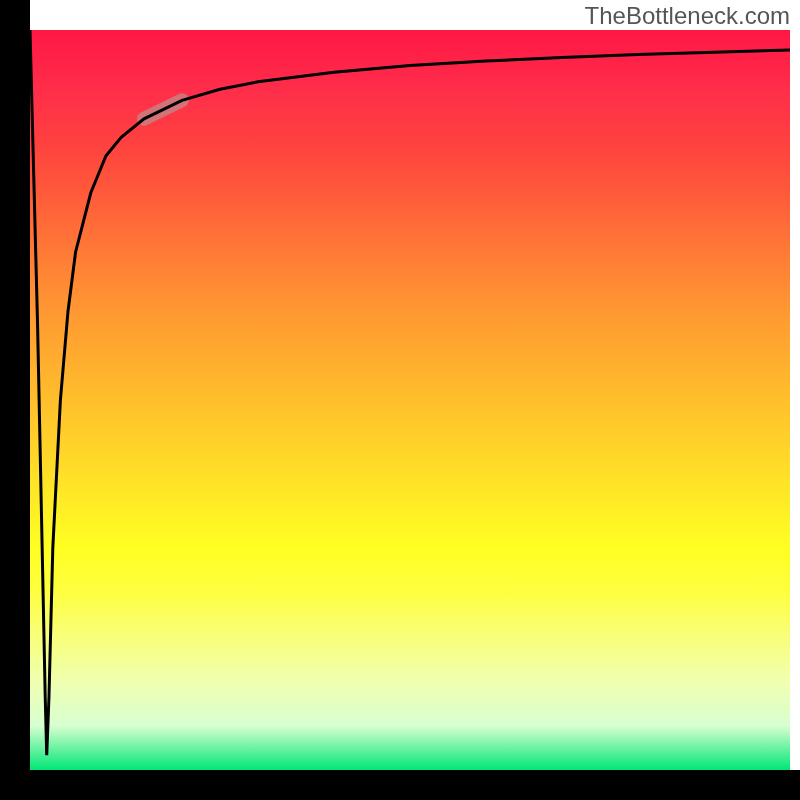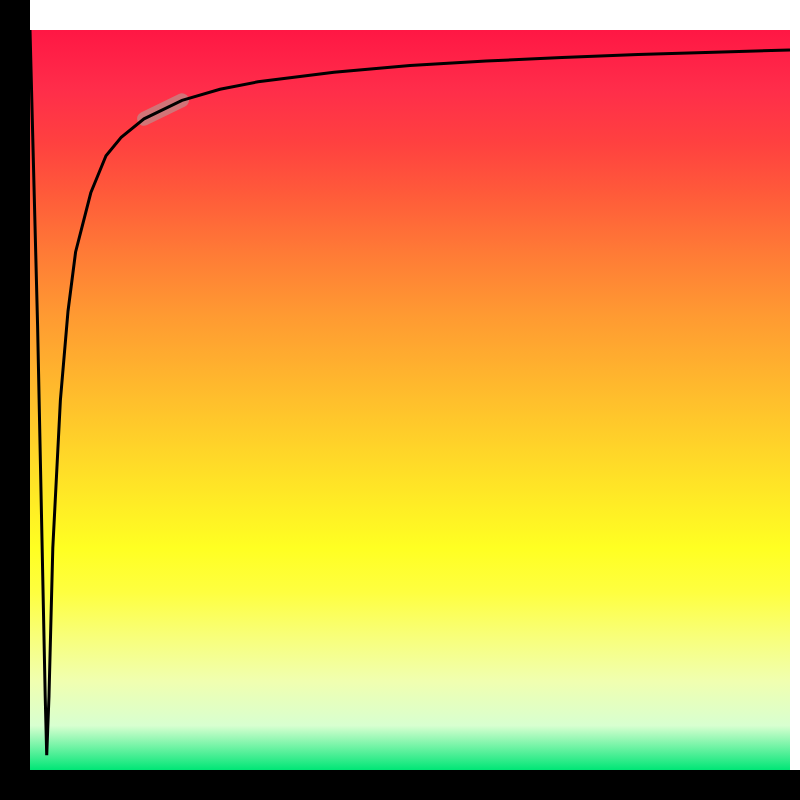--- a/index.html
+++ b/index.html
@@ -68,20 +68,21 @@
     bottom: 0;
     width: 800px;
     height: 30px;
   }
 </style>
 </head>
 <body>
 
 <div class="chart-container">
 
+  <div class="watermark">TheBottleneck.com</div>
 
   <div class="axis axis-left"></div>
   <div class="axis axis-bottom"></div>
 
   <div class="plot-area">
     <div class="gradient-bg"></div>
     <svg class="curve" viewBox="0 0 760 740" preserveAspectRatio="none">
       <path id="highlight-path" fill="none" stroke-linecap="round" d="M114.00 88.80 L152.00 70.30 " stroke="#c28a88" stroke-width="14" stroke-opacity="0.75"></path>
       <path id="main-curve" fill="none" stroke="#000" stroke-width="3" d="M0.00 0.00 L7.60 296.00 L15.20 666.00 L16.72 725.20 L19.00 666.00 L22.80 518.00 L30.40 370.00 L38.00 281.20 L45.60 222.00 L60.80 162.80 L76.00 125.80 L91.20 107.30 L114.00 88.80 L152.00 70.30 L190.00 59.20 L228.00 51.80 L304.00 42.18 L380.00 35.52 L456.00 31.08 L532.00 27.38 L608.00 24.42 L684.00 22.20 L760.00 19.98 "></path>
     </svg>

